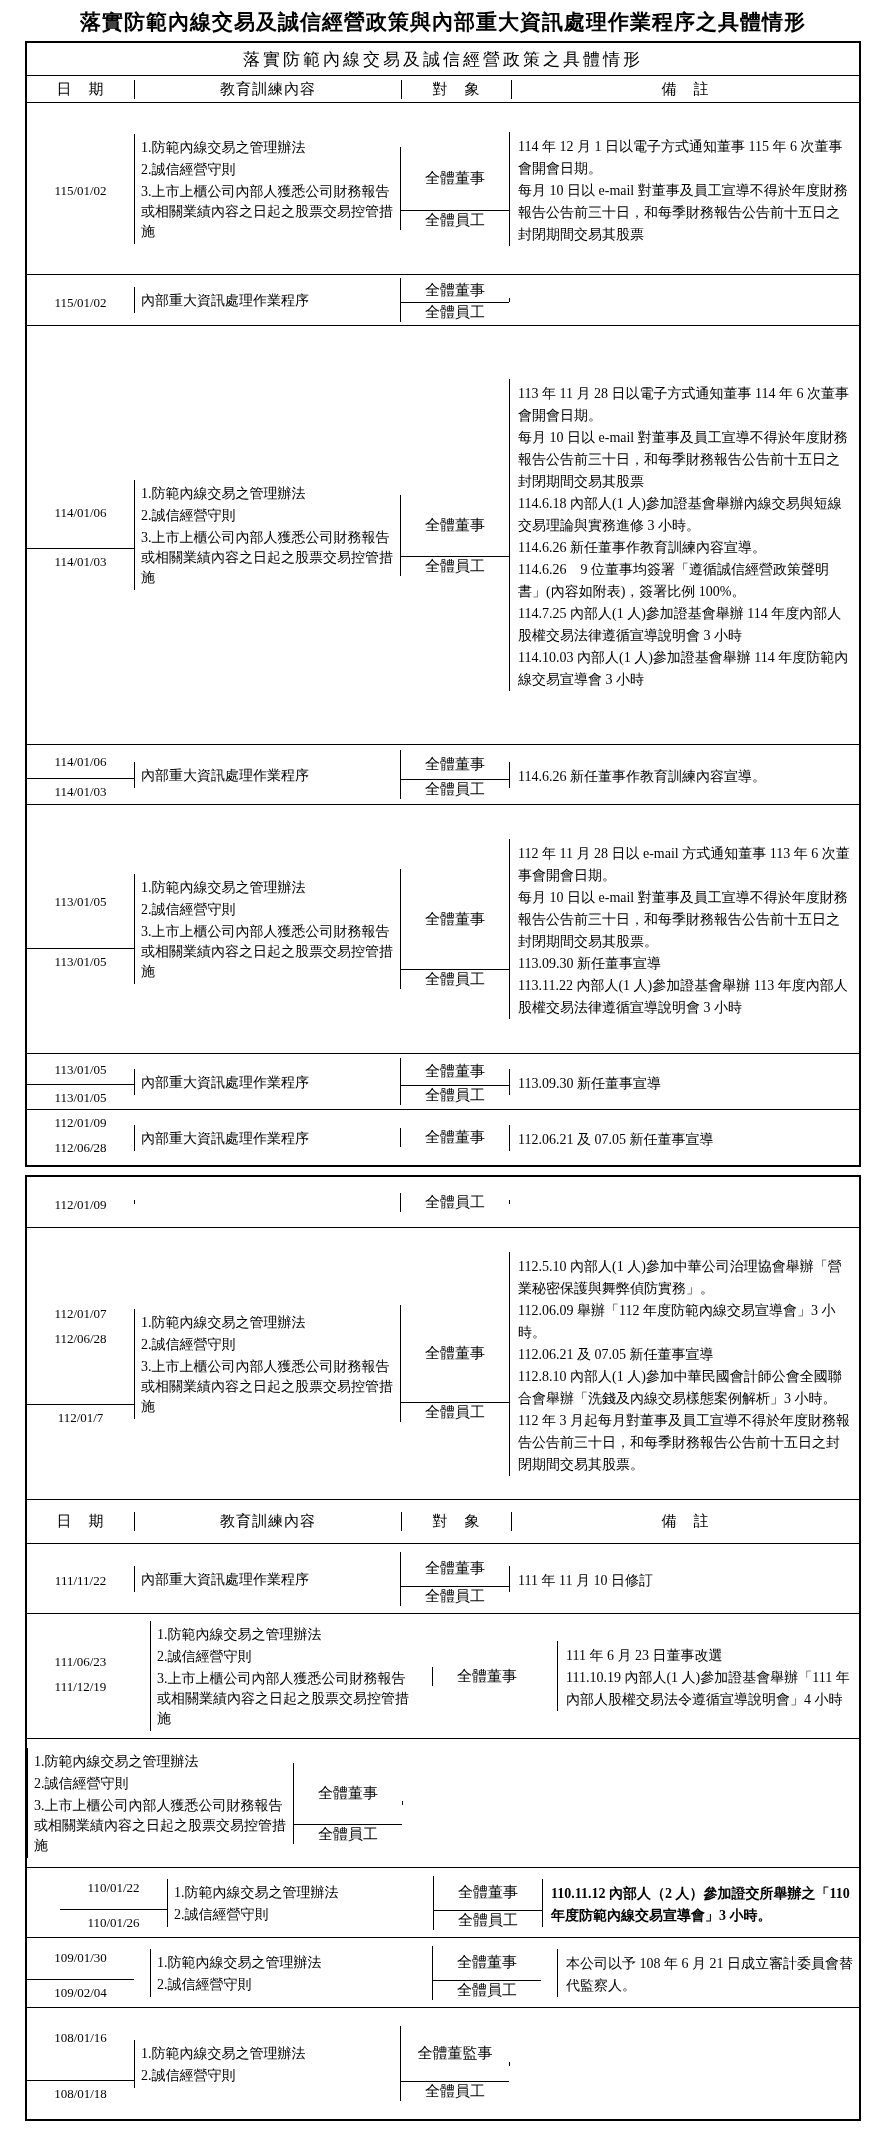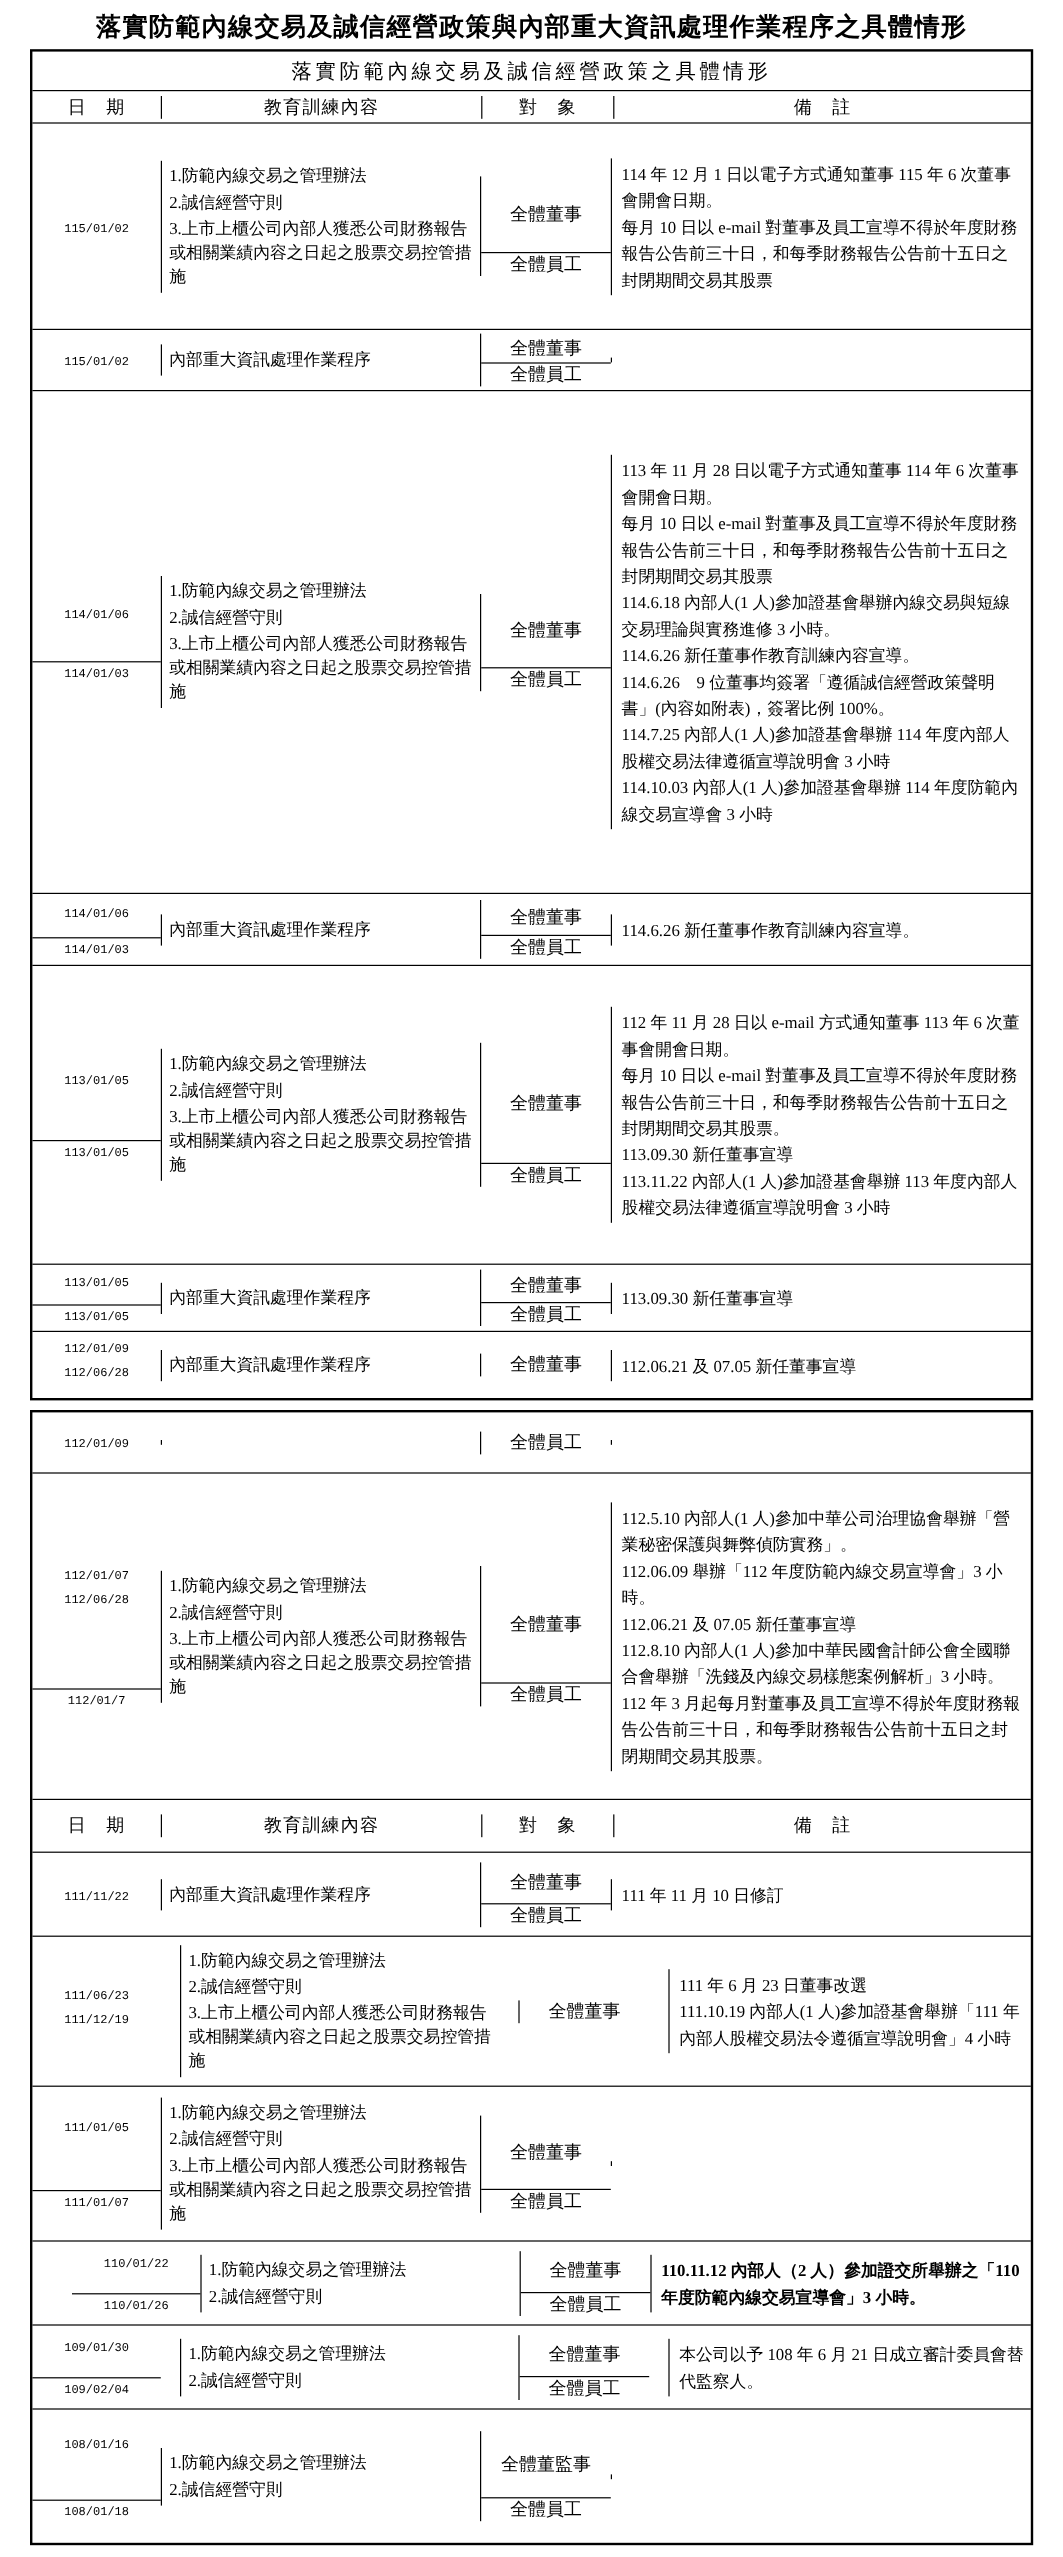--- a/index.html
+++ b/index.html
@@ -12,21 +12,21 @@
   .cap{height:32px;display:flex;align-items:center;justify-content:center;font-size:17px;letter-spacing:3px;}
   .hc{display:flex;align-items:center;justify-content:center;font-size:15px;letter-spacing:1px;}
   .hrow{height:27px;}
   .w-date{width:107px;flex:0 0 107px;}
   .w-cont{width:266px;flex:0 0 266px;}
   .w-targ{width:109px;flex:0 0 109px;}
   .w-rem{flex:1 1 auto;min-width:0;}
   .bl{border-left:1px solid #000;}
   .col{display:flex;flex-direction:column;box-sizing:border-box;}
   .grow{flex:1 1 auto;}
-  .datecell{text-align:center;padding-top:5px;font-size:10px;box-sizing:border-box;font-family:Liberation Mono, monospace;}
+  .datecell{text-align:center;padding-top:5px;font-size:13px;box-sizing:border-box;}
   .dateline{margin-bottom:9px;}
   .sub-split{border-bottom:1px solid #000;box-sizing:border-box;}
   .targetcell{display:flex;align-items:center;justify-content:center;font-size:15px;box-sizing:border-box;}
   .contentcell{padding:4px 4px 0 6px;line-height:20px;box-sizing:border-box;}
   .contentcell .ci{margin:0 0 2px 0;}
   .remarkcell{padding:4px 6px 0 8px;line-height:22px;box-sizing:border-box;}
   .rp{margin:0;}
   .boldtxt{font-weight:bold;}
 </style>
 </head>
@@ -258,24 +258,20 @@
     <div class="col w-targ bl">
       <div class="targetcell grow">全體董事</div>
     </div>
     <div class="col w-rem bl remarkcell">
       <p class="rp">111 年 6 月 23 日董事改選</p>
       <p class="rp">111.10.19 內部人(1 人)參加證基會舉辦「111 年內部人股權交易法令遵循宣導說明會」4 小時</p>
     </div>
   </div>
 
   <div class="trow" style="height:129px;">
-    <div class="col w-date">
-      <div class="datecell sub-split" style="height:62px;">111/01/05</div>
-      <div class="datecell grow">111/01/07</div>
-    </div>
     <div class="col w-cont bl contentcell">
       <div class="ci">1.防範內線交易之管理辦法</div>
       <div class="ci">2.誠信經營守則</div>
       <div class="ci">3.上市上櫃公司內部人獲悉公司財務報告或相關業績內容之日起之股票交易控管措施</div>
     </div>
     <div class="col w-targ bl">
       <div class="targetcell sub-split" style="height:62px;">全體董事</div>
       <div class="targetcell grow">全體員工</div>
     </div>
     <div class="col w-rem bl remarkcell"></div>

